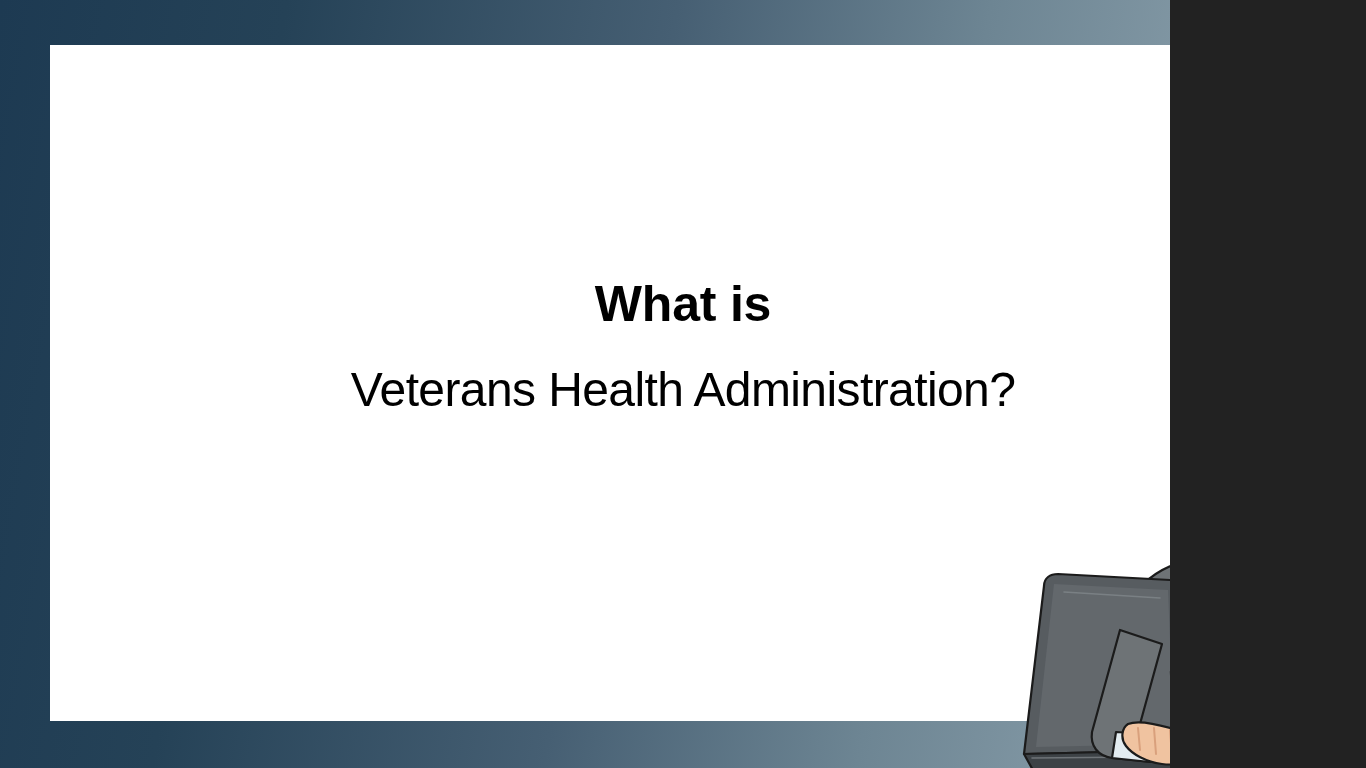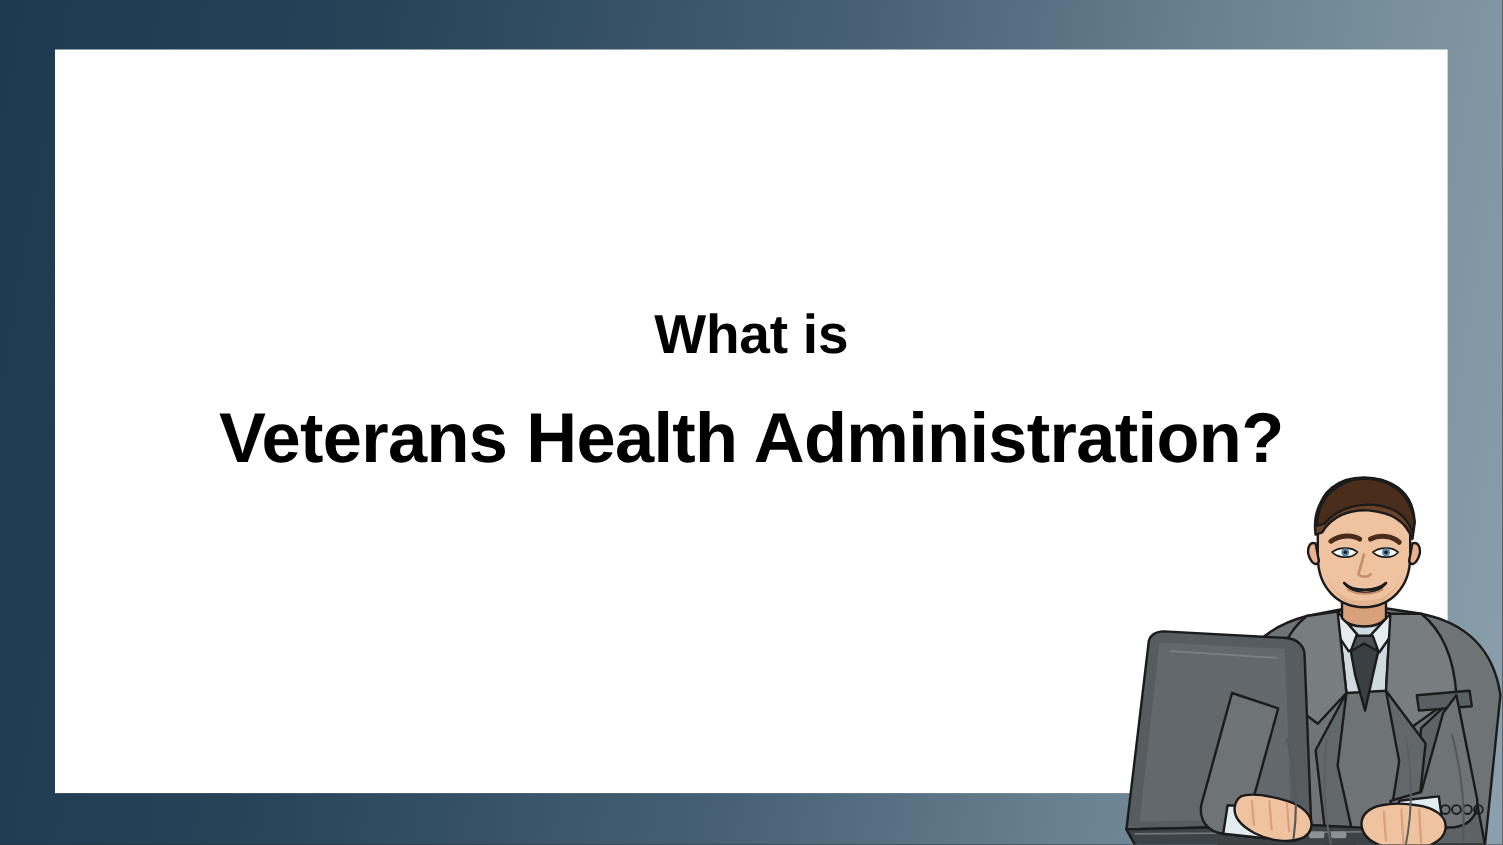--- a/index.html
+++ b/index.html
@@ -2,25 +2,26 @@
 <html><head>
 <meta charset="utf-8">
 <style>
   html, body {
     margin: 0;
     padding: 0;
     background: #222;
   }
   .slide {
     position: relative;
-    width: 1366px;
+    width: 1138px;
     height: 768px;
     overflow: hidden;
     background: linear-gradient(100deg, #1d3a52 0%, #254257 22%, #465f73 52%, #6d8593 76%, #8ba0ac 100%);
     font-family: "Liberation Sans", sans-serif;
+    padding-left: 32px;
   }
 
   
   .panel {
     position: absolute;
     left: 50px;
     top: 45px;
     width: 1266px;
     height: 676px;
     background: #ffffff;
@@ -36,22 +37,22 @@
     color: #000000;
   }
   .title-line-1 {
     font-size: 50px;
     font-weight: bold;
     line-height: 1.05;
     letter-spacing: -0.2px;
     margin: 0 0 34px 0;
   }
   .title-line-2 {
-    font-size: 64px;
-    font-weight: bold;
+    font-size: 48px;
+    font-weight: normal;
     line-height: 1.05;
     letter-spacing: -0.6px;
     margin: 0;
   }
 
   
   .illustration {
     position: absolute;
     left: 1020px;
     top: 432px;

